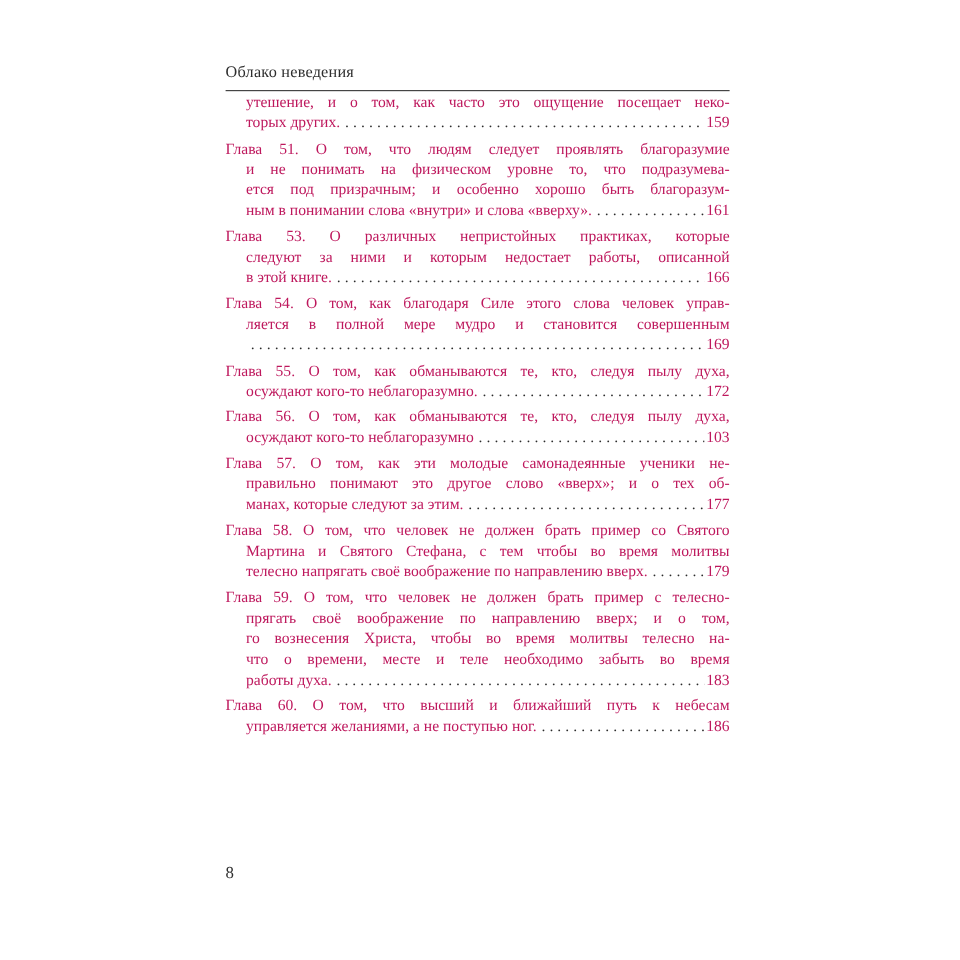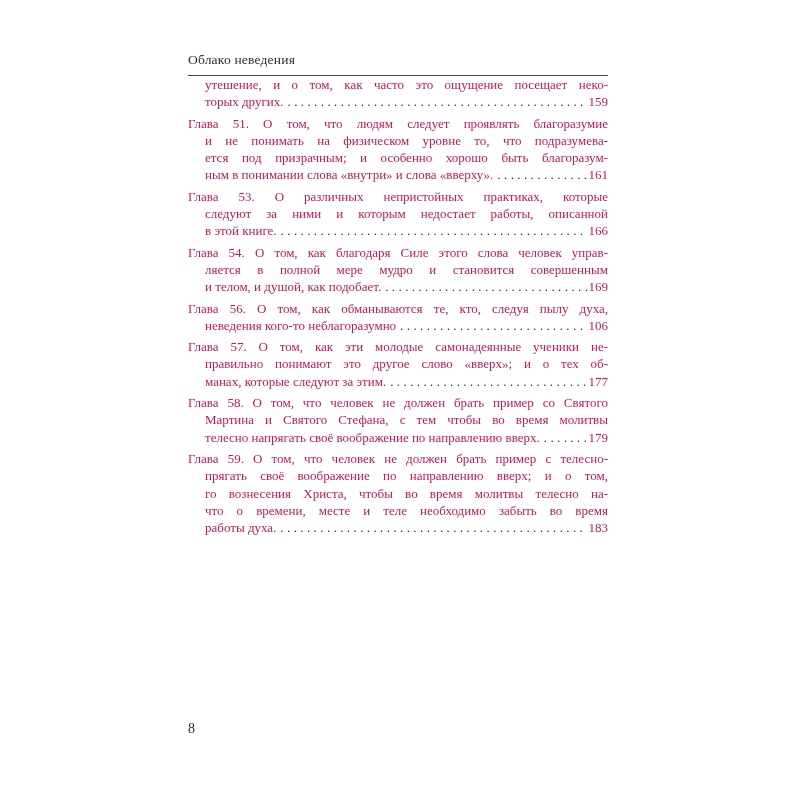--- a/index.html
+++ b/index.html
@@ -106,31 +106,38 @@
           <div class="line cont last">
             <span class="txt">в этой книге.</span>
             <span class="dots"></span>
             <span class="pagenum">166</span>
           </div>
         </div>
         <div class="entry">
           <div class="line">Глава 54. О том, как благодаря Силе этого слова человек управ-</div>
           <div class="line cont">ляется в полной мере мудро и становится совершенным</div>
           <div class="line cont last">
-            <span class="txt">и телом, и душой, как подобает.</span>
             <span class="dots"></span>
             <span class="pagenum">169</span>
           </div>
         </div>
         <div class="entry">
+          <div class="line">Глава 55. О том, как обманываются те, кто, следуя пылу духа,</div>
+          <div class="line cont last">
+            <span class="txt">осуждают кого-то неблагоразумно.</span>
+            <span class="dots"></span>
+            <span class="pagenum">172</span>
+          </div>
+        </div>
+        <div class="entry">
           <div class="line">Глава 56. О том, как обманываются те, кто, следуя пылу духа,</div>
           <div class="line cont last">
-            <span class="txt">неведения кого-то неблагоразумно</span>
+            <span class="txt">осуждают кого-то неблагоразумно</span>
             <span class="dots"></span>
-            <span class="pagenum">106</span>
+            <span class="pagenum">103</span>
           </div>
         </div>
         <div class="entry">
           <div class="line">Глава 57. О том, как эти молодые самонадеянные ученики не-</div>
           <div class="line cont">правильно понимают это другое слово «вверх»; и о тех об-</div>
           <div class="line cont last">
             <span class="txt">манах, которые следуют за этим.</span>
             <span class="dots"></span>
             <span class="pagenum">177</span>
           </div>
@@ -148,16 +155,24 @@
           <div class="line">Глава 59. О том, что человек не должен брать пример с телесно-</div>
           <div class="line cont">прягать своё воображение по направлению вверх; и о том,</div>
           <div class="line cont">го вознесения Христа, чтобы во время молитвы телесно на-</div>
           <div class="line cont">что о времени, месте и теле необходимо забыть во время</div>
           <div class="line cont last">
             <span class="txt">работы духа.</span>
             <span class="dots"></span>
             <span class="pagenum">183</span>
           </div>
         </div>
+        <div class="entry">
+          <div class="line">Глава 60. О том, что высший и ближайший путь к небесам</div>
+          <div class="line cont last">
+            <span class="txt">управляется желаниями, а не поступью ног.</span>
+            <span class="dots"></span>
+            <span class="pagenum">186</span>
+          </div>
+        </div>
       </div>
   </div>
   <div class="footer">8</div>
 </div>
 
 </body></html>

